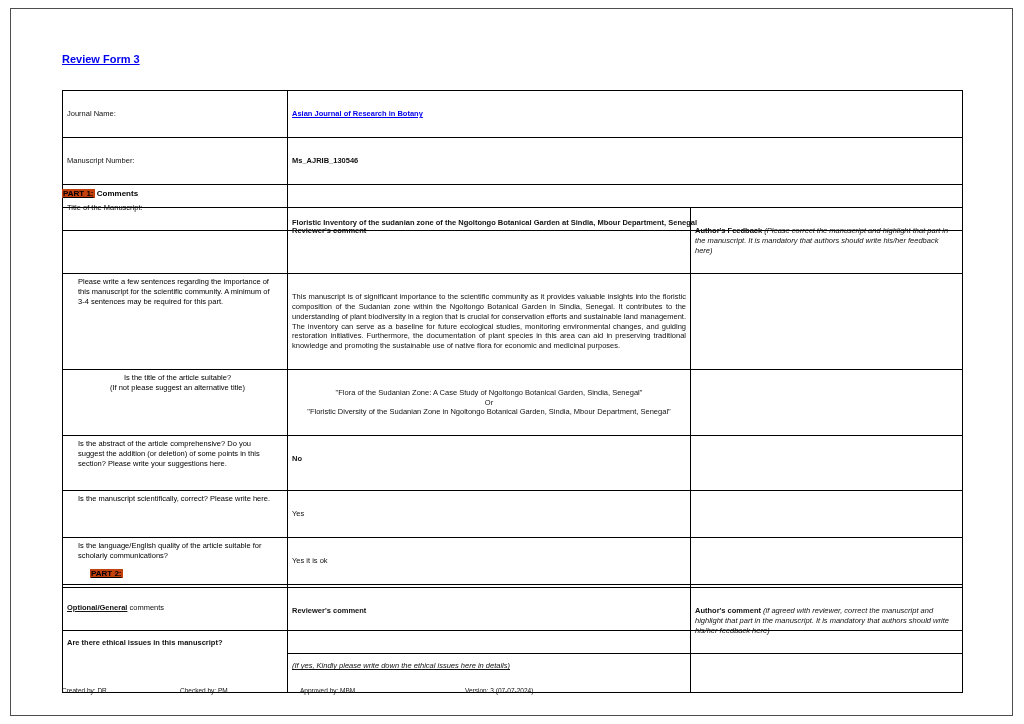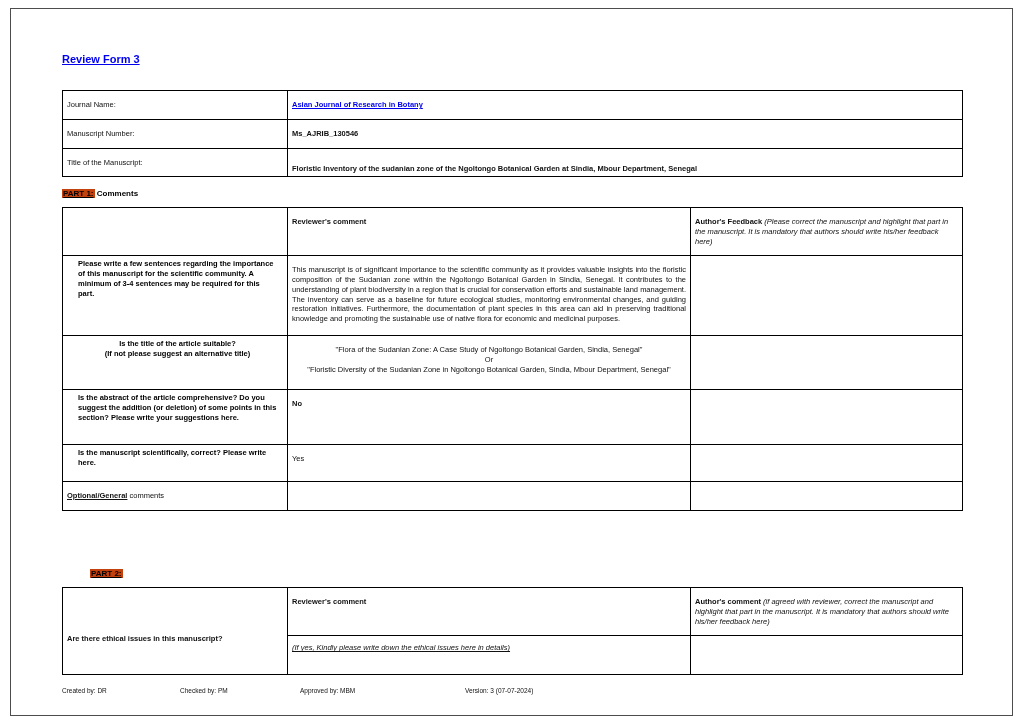--- a/index.html
+++ b/index.html
@@ -17,32 +17,32 @@
     top:53px; left:62px;
     font-size:11px; font-weight:bold;
     color:#0000EE; text-decoration:underline;
   }
   table { border-collapse:collapse; table-layout:fixed; width:900px; }
   td {
     border:1px solid #000;
     vertical-align:top;
     font-size:7.5px;
     line-height:1.3;
-    padding:9px 4px;
+    padding:18px 4px;
     overflow:hidden;
     color:#111;
   }
   .info-table { top:90px; left:62px; }
   .part1-heading, .part2-heading { font-size:8px; font-weight:bold; color:#000; }
   .part1-heading { top:189px; left:62px; }
   .part2-heading { top:569px; left:90px; }
   .part1-table { top:207px; left:62px; }
   .part2-table { top:587px; left:62px; }
   .hl { background:#c2410c; color:#000; text-decoration:underline; padding:0 1px; }
-  .q { font-weight:bold; padding:3px 10px 13px 15px; color:#000; }
+  .q { font-weight:normal; padding:3px 10px 13px 15px; color:#000; }
   .preline { white-space:pre-line;text-align:center; }
   .just { text-align:justify; }
   .bold { font-weight:bold; }
   .italic { font-style:italic; }
   .underline { text-decoration:underline;text-align:right; }
   .link { color:#0000EE; font-weight:bold; text-decoration:underline; cursor:pointer; }
   .valign-bottom { vertical-align:bottom; }
   .footer { top:687px; left:62px; width:900px; height:12px; font-size:6.5px; color:#111; }
   .footer span { position:absolute; top:0; }
   .f-created { left:0; }
@@ -114,20 +114,25 @@
       <td></td>
     </tr>
 
     <tr style="height:32px">
       <td class="q">Is the manuscript scientifically, correct? Please write here.</td>
       <td>Yes</td>
       <td></td>
     </tr>
 
 
+    <tr style="height:31px">
+      <td class="q">Is the language/English quality of the article suitable for scholarly communications?</td>
+      <td>Yes it is ok</td>
+      <td></td>
+    </tr>
 
     <tr style="height:18px">
       <td><span class="bold underline">Optional/General</span><span> comments</span></td>
       <td></td>
       <td></td>
     </tr>
   </tbody>
 </table>
 
 <div class="abs part2-heading"><span class="hl">PART 2:</span></div>

